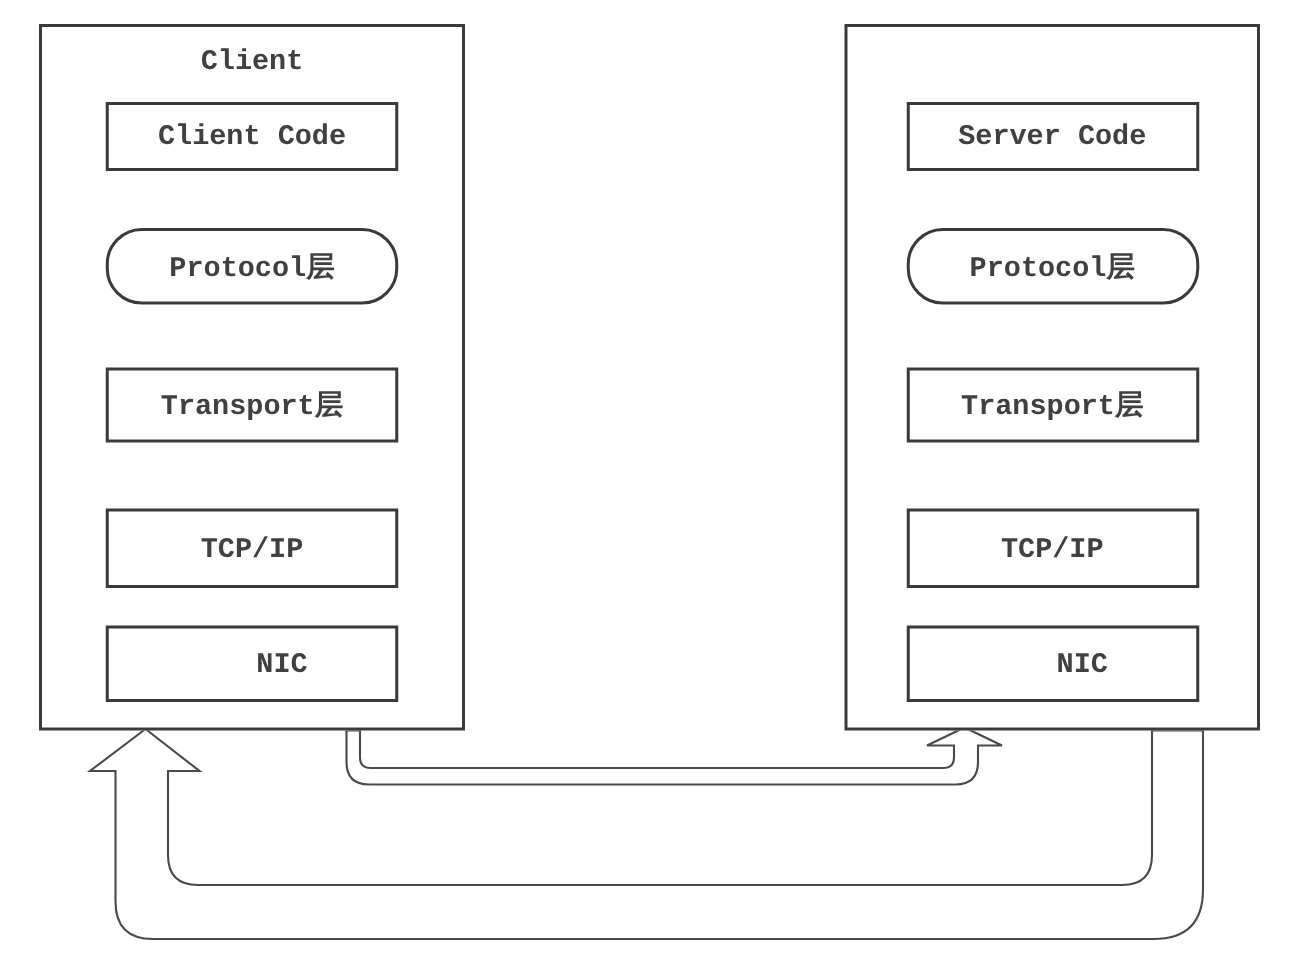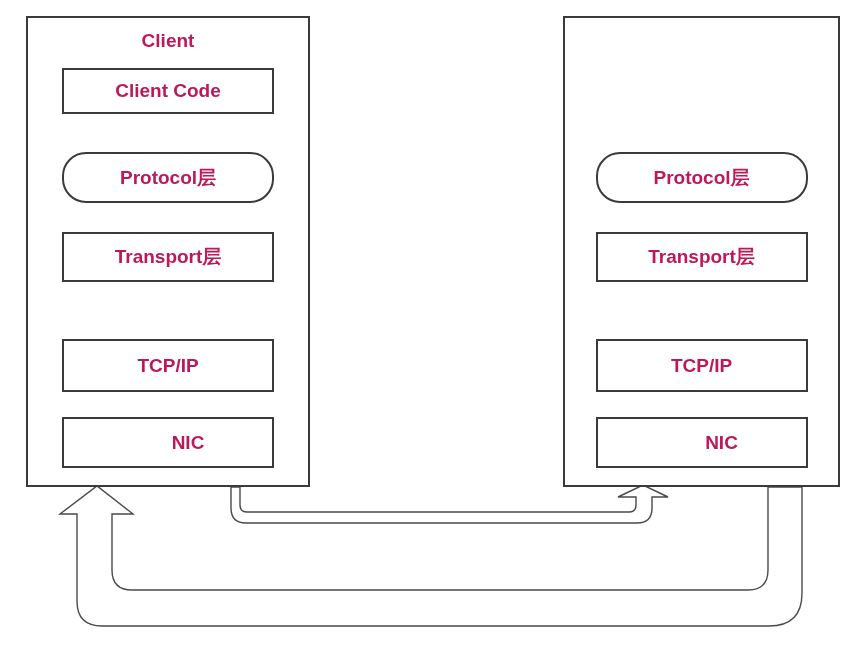--- a/index.html
+++ b/index.html
@@ -2,22 +2,22 @@
 <html><head>
 <meta charset="utf-8">
 <style>
   html, body { margin: 0; padding: 0; background: #ffffff; }
   .canvas {
     position: relative;
     width: 861px;
     height: 648px;
     background: #ffffff;
     overflow: hidden;
-    font-family: Liberation Sans, sans-serif;
-    color: #be185d;
+    font-family: Liberation Mono, monospace;
+    color: #404040;
   }
   .pipes-svg {
     position: absolute;
     left: 0; top: 0;
     width: 861px; height: 648px;
   }
   .panel {
     position: absolute;
     top: 16px;
     height: 471px;
@@ -35,34 +35,34 @@
     line-height: 26px;
     text-align: center;
     font-size: 19px;
     font-weight: 700;
     margin: 0;
   }
   .layer {
     position: absolute;
     left: 50%;
     transform: translateX(-50%);
-    width: 212px;
+    width: 195px;
     border: 2px solid #3a3a3a;
     box-sizing: border-box;
     background: #ffffff;
     display: flex;
     align-items: center;
     justify-content: center;
     font-size: 19px;
     font-weight: 700;
     text-align: center;
   }
   .layer.r0 { top: 50px;  height: 46px; }
   .layer.r1 { top: 134px; height: 51px; border-radius: 24px; }
-  .layer.r2 { top: 214px; height: 50px; }
+  .layer.r2 { top: 227px; height: 50px; }
   .layer.r3 { top: 321px; height: 53px; }
   .layer.r4 { top: 399px; height: 51px; padding-left: 40px; }
 </style>
 </head>
 <body>
 
 <div class="canvas">
 
   <svg class="pipes-svg" viewBox="0 0 861 648">
 
@@ -74,19 +74,20 @@
   <section class="panel client">
     <h2 class="panel-title">Client</h2>
     <div class="layer r0">Client Code</div>
     <div class="layer r1">Protocol层</div>
     <div class="layer r2">Transport层</div>
     <div class="layer r3">TCP/IP</div>
     <div class="layer r4">NIC</div>
   </section>
 
   <section class="panel server">
+    <div class="layer r0">Server Code</div>
     <div class="layer r1">Protocol层</div>
     <div class="layer r2">Transport层</div>
     <div class="layer r3">TCP/IP</div>
     <div class="layer r4">NIC</div>
   </section>
 
 </div>
 
 </body></html>

